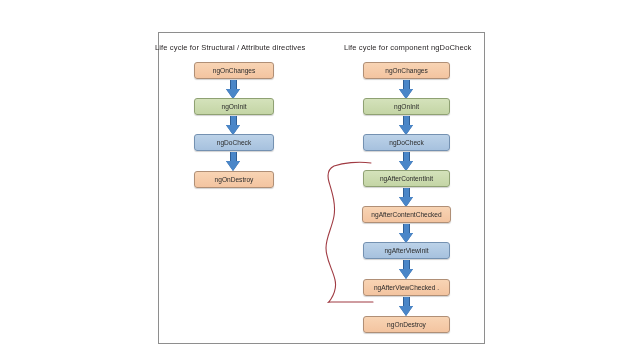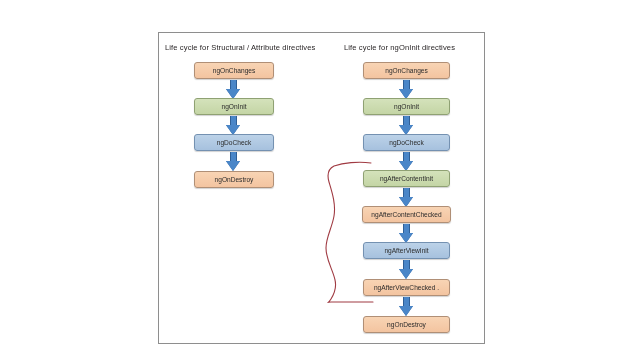--- a/index.html
+++ b/index.html
@@ -33,21 +33,21 @@
     box-sizing: border-box;
   }
 
   .column-title {
     position: absolute;
     font-size: 7.6px;
     color: #231f20;
     white-space: nowrap;
     letter-spacing: 0.1px;
   }
-  #title-left  { left: 165px; top: 43px; }
+  #title-left  { left: 155px; top: 43px; }
   #title-right { left: 344px; top: 43px; }
 
   
   .node {
     position: absolute;
     height: 17px;
     border-radius: 3px;
     border: 1px solid #9a8d82;
     box-sizing: border-box;
     display: flex;
@@ -112,21 +112,21 @@
 </style>
 </head>
 <body>
 
 <div id="canvas">
 
   <div id="diagram-frame"></div>
 
   <div class="column-title" id="title-left">Life cycle for Structural / Attribute directives</div>
 
-  <div class="column-title" id="title-right">Life cycle for ngOnInit directives</div>
+  <div class="column-title" id="title-right">Life cycle for component ngDoCheck</div>
 
   <div class="node orange" style="left:194px; top:62px; width:80px;">ngOnChanges</div>
 
   <div class="arrow" style="left:226px; top:80px;">
     <div class="stem"></div>
     <div class="head"></div>
   </div>
 
   <div class="node green" style="left:194px; top:98px; width:80px;">ngOnInit</div>
 

